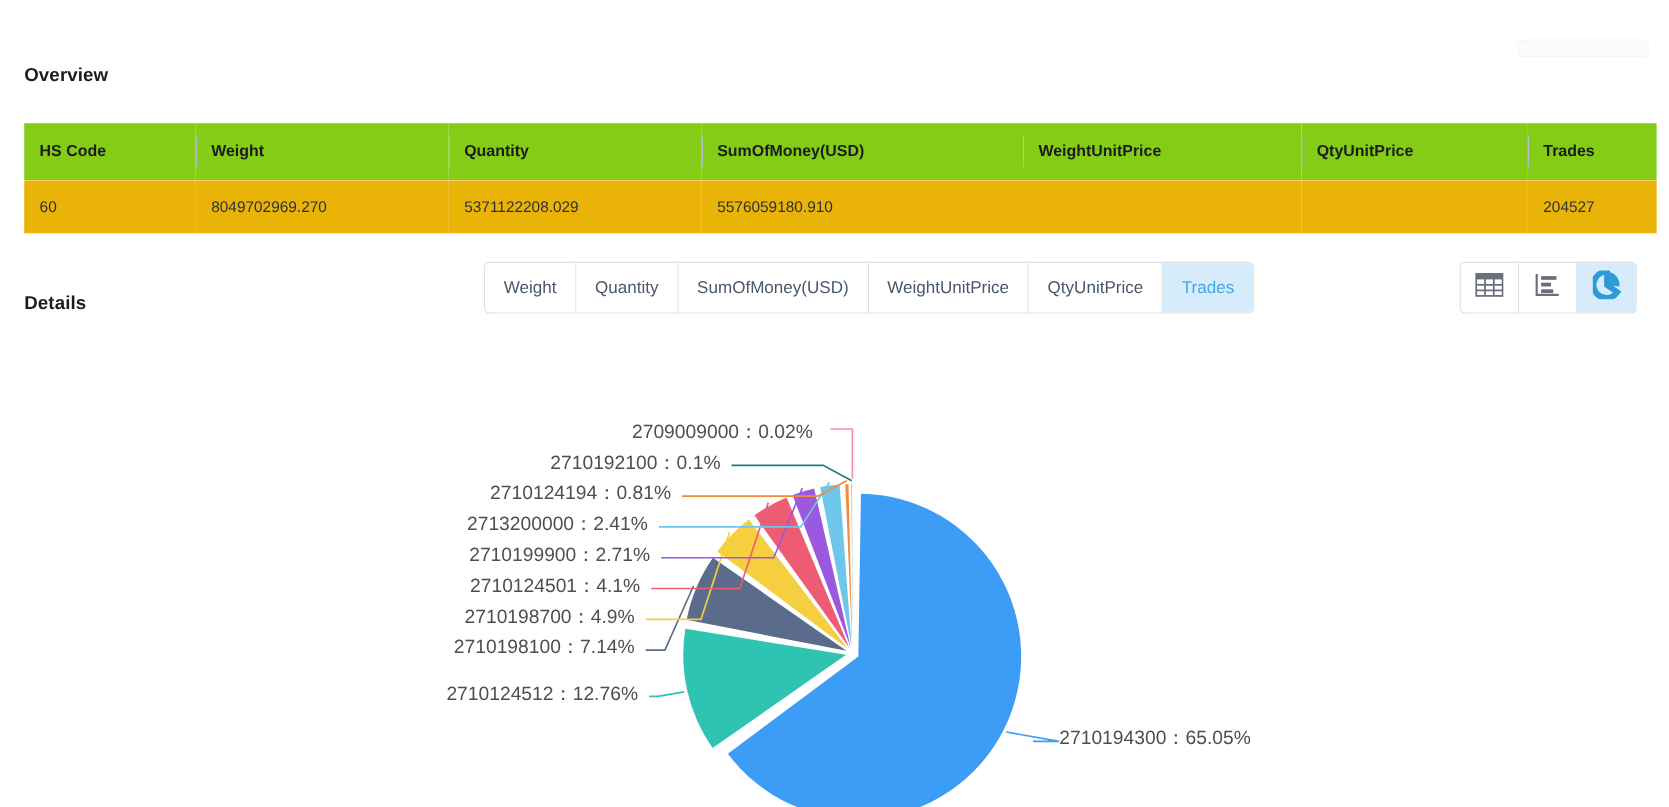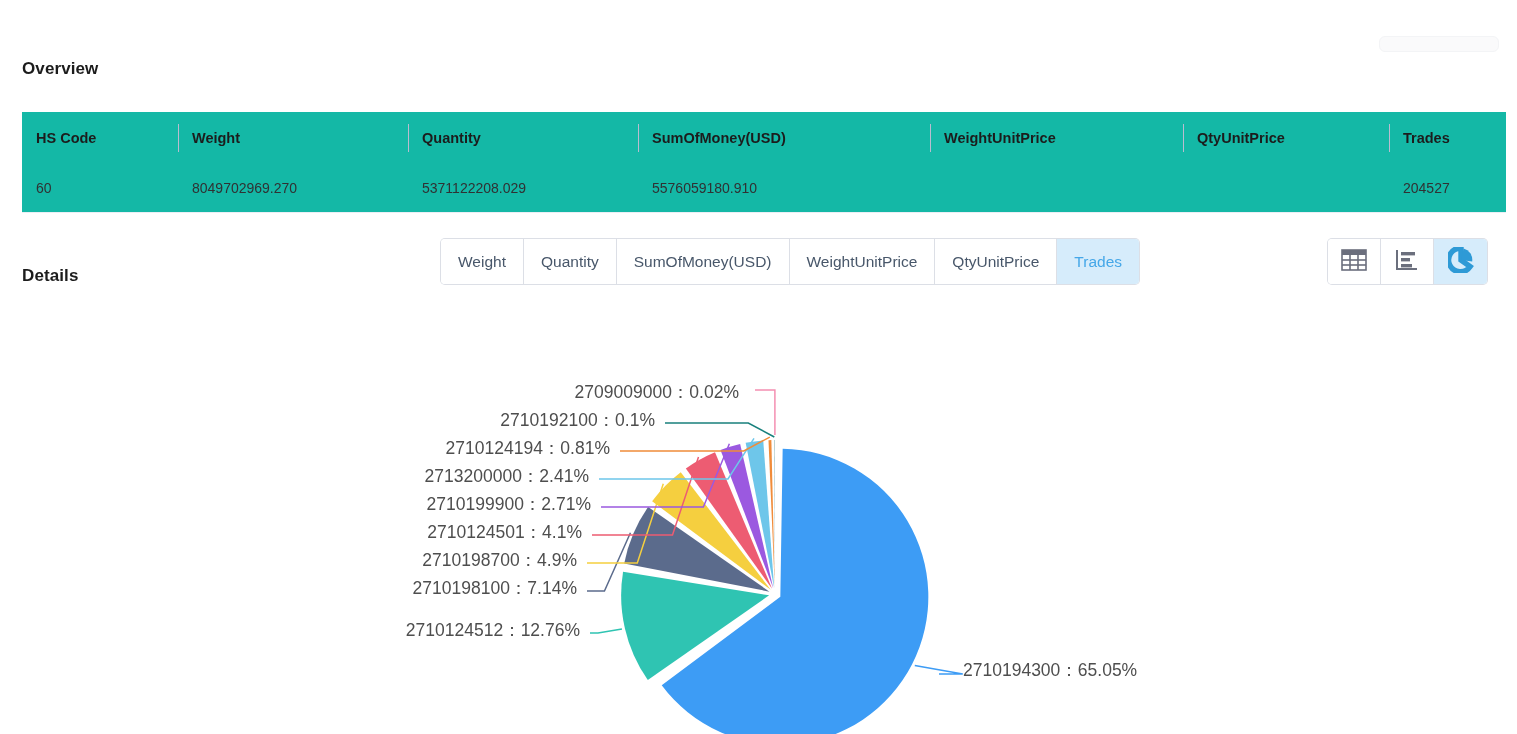--- a/index.html
+++ b/index.html
@@ -28,39 +28,39 @@
   }
   #overview-title { position: absolute; left: 22px; top: 13px; }
 
   .ov-table {
     position: absolute; left: 22px; top: 66px;
     width: 1484px;
     border-collapse: collapse;
     table-layout: fixed;
   }
   .ov-table th {
-    background: #14b8a6;
+    background: #84cc16;
     text-align: left;
     font-size: 14.5px; font-weight: bold; color: #1c1c1c;
     padding: 16px 0 16px 14px;
     height: 52px;
     border: none;
     position: relative;
   }
   .ov-table th + th::before {
     content: "";
     position: absolute; left: 0; top: 12px; bottom: 12px;
     width: 1px; background: #b9bcd0;
   }
   .ov-table td {
     font-size: 14px; color: #303133;
     padding: 14px 0 14px 14px;
     height: 48px;
     border-bottom: 1px solid #ebeef5;
-    background: #14b8a6;
+    background: #eab308;
   }
 
   
   #details-title { position: absolute; left: 22px; top: 220px; }
 
   .tab-group {
     position: absolute; left: 441px; top: 193px;
     display: flex;
     height: 45px;
     border-radius: 4px;

